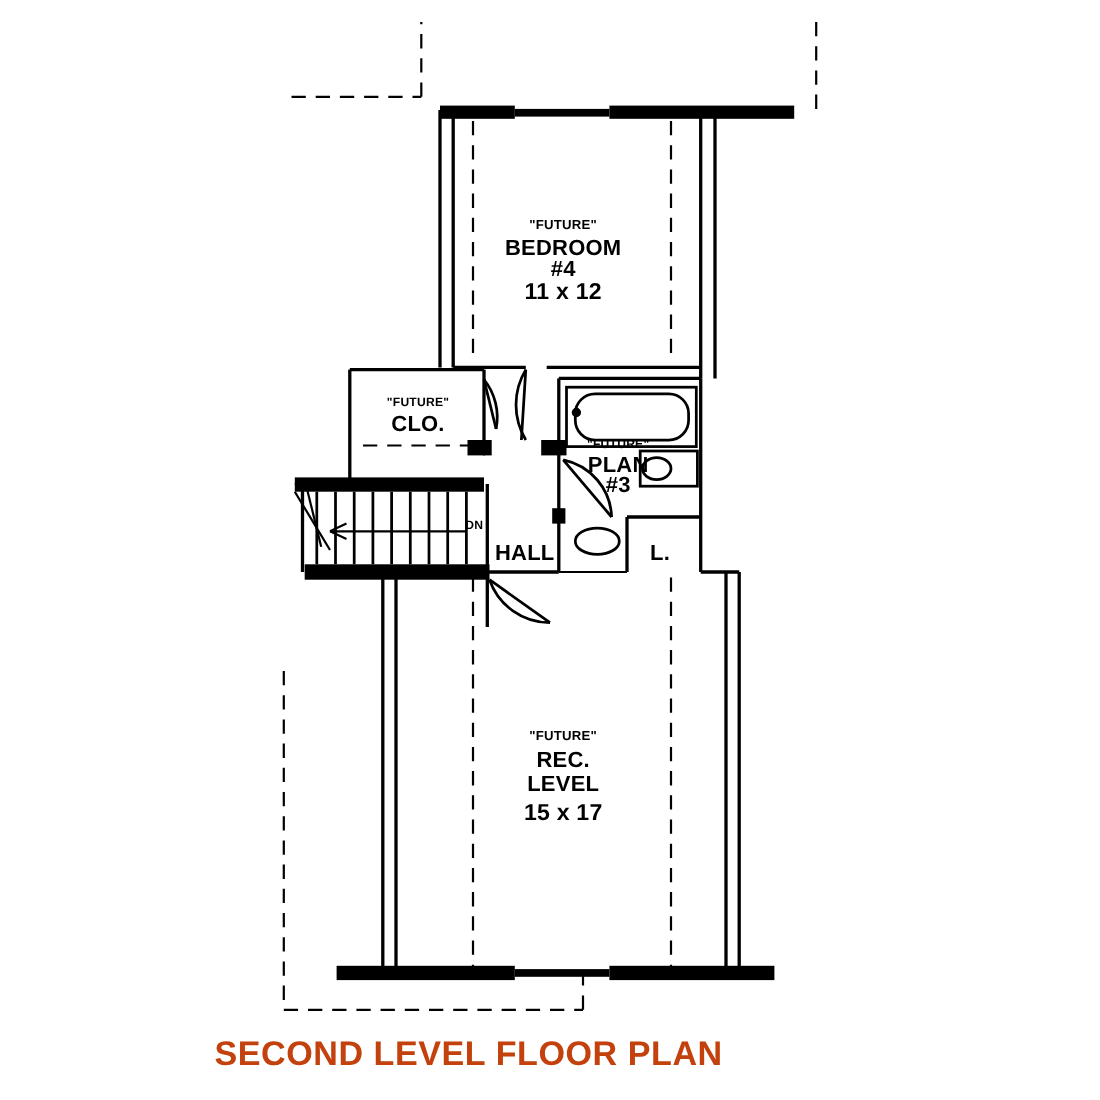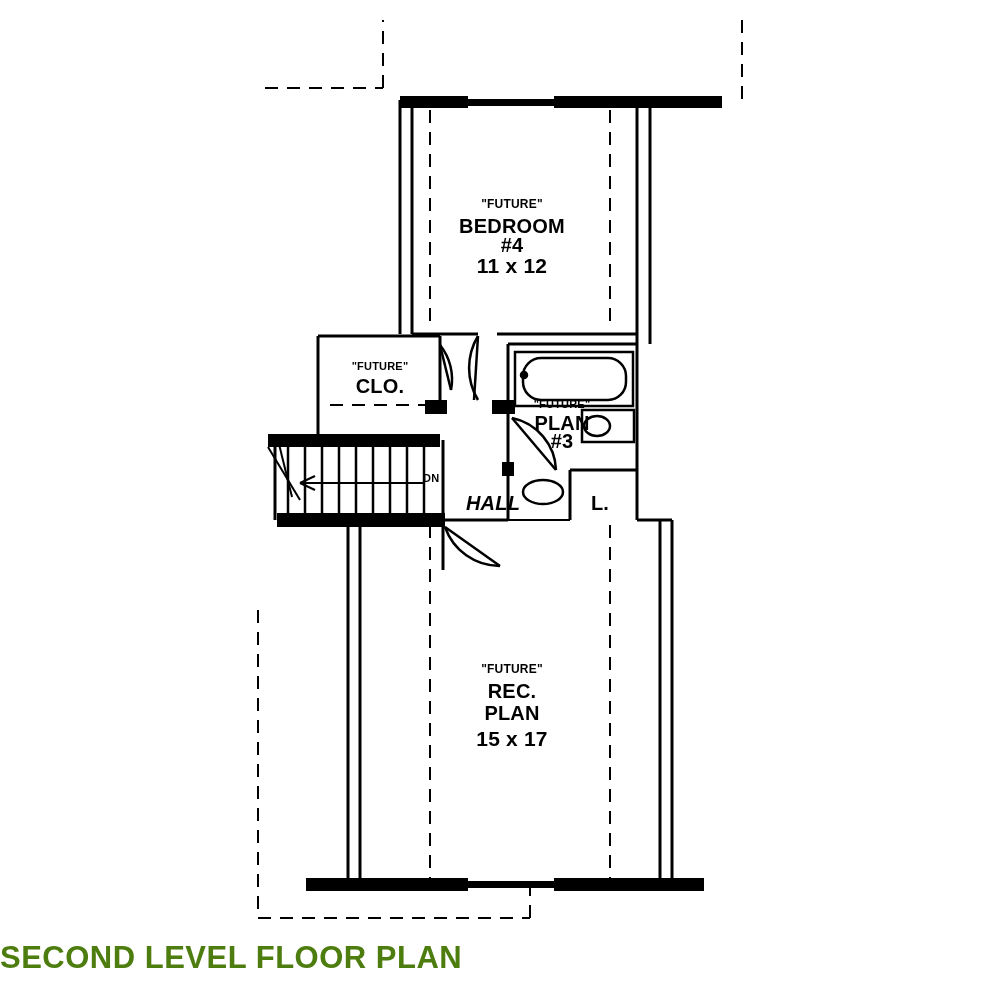--- a/index.html
+++ b/index.html
@@ -43,24 +43,25 @@
     font-size: 21px;
   }
   .lbl-tiny {
     font-size: 11px;
   }
   #title {
     position: absolute;
     left: 0;
     top: 940px;
     width: 852px;
+    text-align: center;
     font-size: 31px;
     font-weight: bold;
     letter-spacing: 0.5px;
-    color: #4d7c0f;
+    color: #c2410c;
   }
 </style>
 </head>
 <body>
 
 <div id="page">
 
   <svg class="plan-svg" viewBox="0 0 1000 1000">
 
     <g stroke="#000000" stroke-width="2" fill="none" stroke-dasharray="13,9">
@@ -206,26 +207,26 @@
   <div class="lbl lbl-med" style="left:412px; top:234px; width:200px;">#4</div>
   <div class="lbl lbl-dim" style="left:412px; top:254px; width:200px;">11 x 12</div>
 
   <div class="lbl lbl-tiny" style="left:330px; top:360px; width:100px;">"FUTURE"</div>
   <div class="lbl lbl-med" style="left:330px; top:375px; width:100px;">CLO.</div>
 
   <div class="lbl lbl-tiny" style="left:512px; top:398px; width:100px;">"FUTURE"</div>
   <div class="lbl lbl-med" style="left:512px; top:412px; width:100px;">PLAN</div>
   <div class="lbl lbl-med" style="left:512px; top:430px; width:100px;">#3</div>
 
-  <div class="lbl lbl-med" style="left:441px; top:492px; width:104px;font-style:italic;">HALL</div>
+  <div class="lbl lbl-med" style="left:425px; top:492px; width:104px;">HALL</div>
 
   <div class="lbl lbl-med" style="left:570px; top:492px; width:60px;">L.</div>
 
   <div class="lbl lbl-tiny" style="left:412px; top:472px; width:60px; text-align:left;padding-left:11px;">DN</div>
 
   <div class="lbl lbl-small" style="left:412px; top:663px; width:200px;">"FUTURE"</div>
   <div class="lbl lbl-med" style="left:412px; top:680px; width:200px;">REC.
-PLAN</div>
+LEVEL</div>
   <div class="lbl lbl-dim" style="left:412px; top:727px; width:200px;">15 x 17</div>
 
   <div id="title">SECOND LEVEL FLOOR PLAN</div>
 
 </div>
 
 </body></html>

